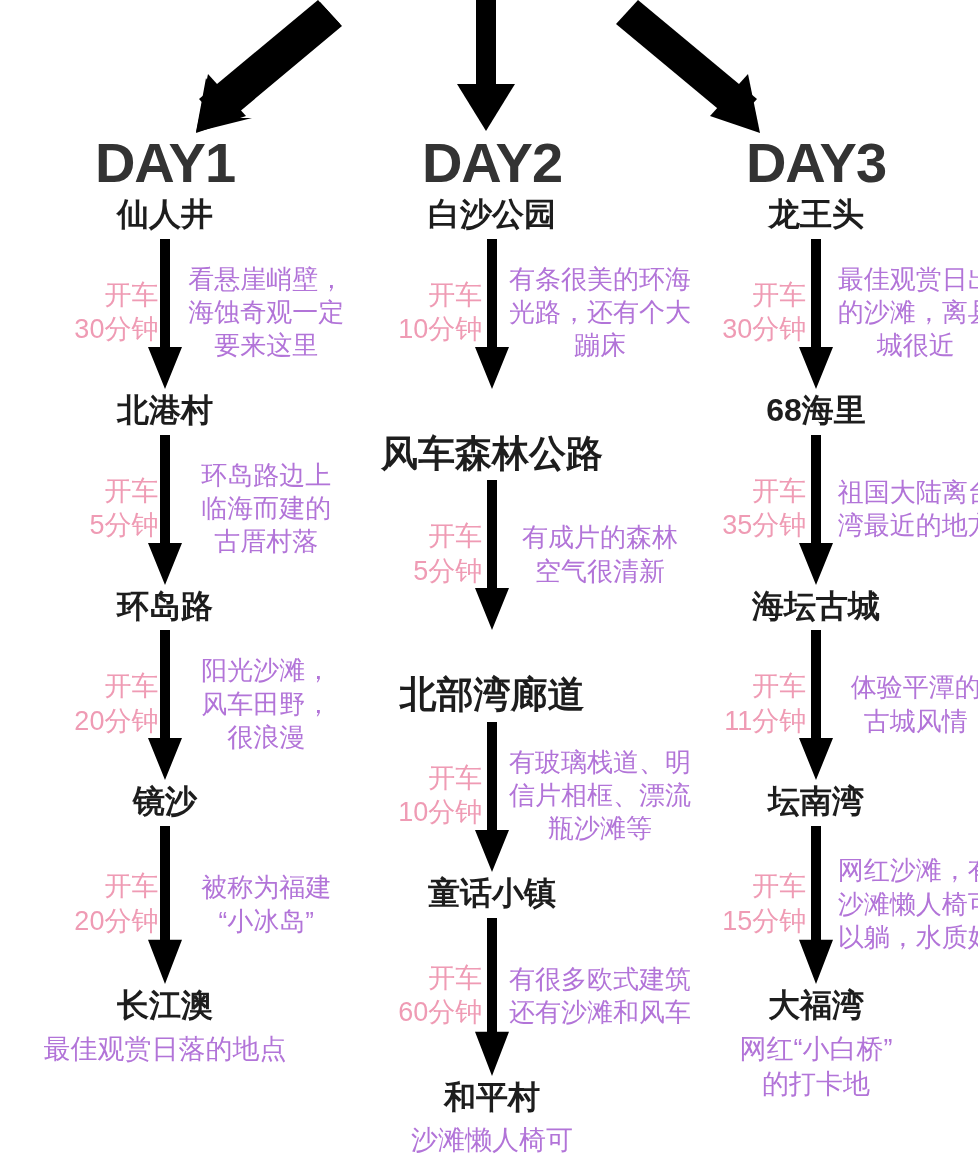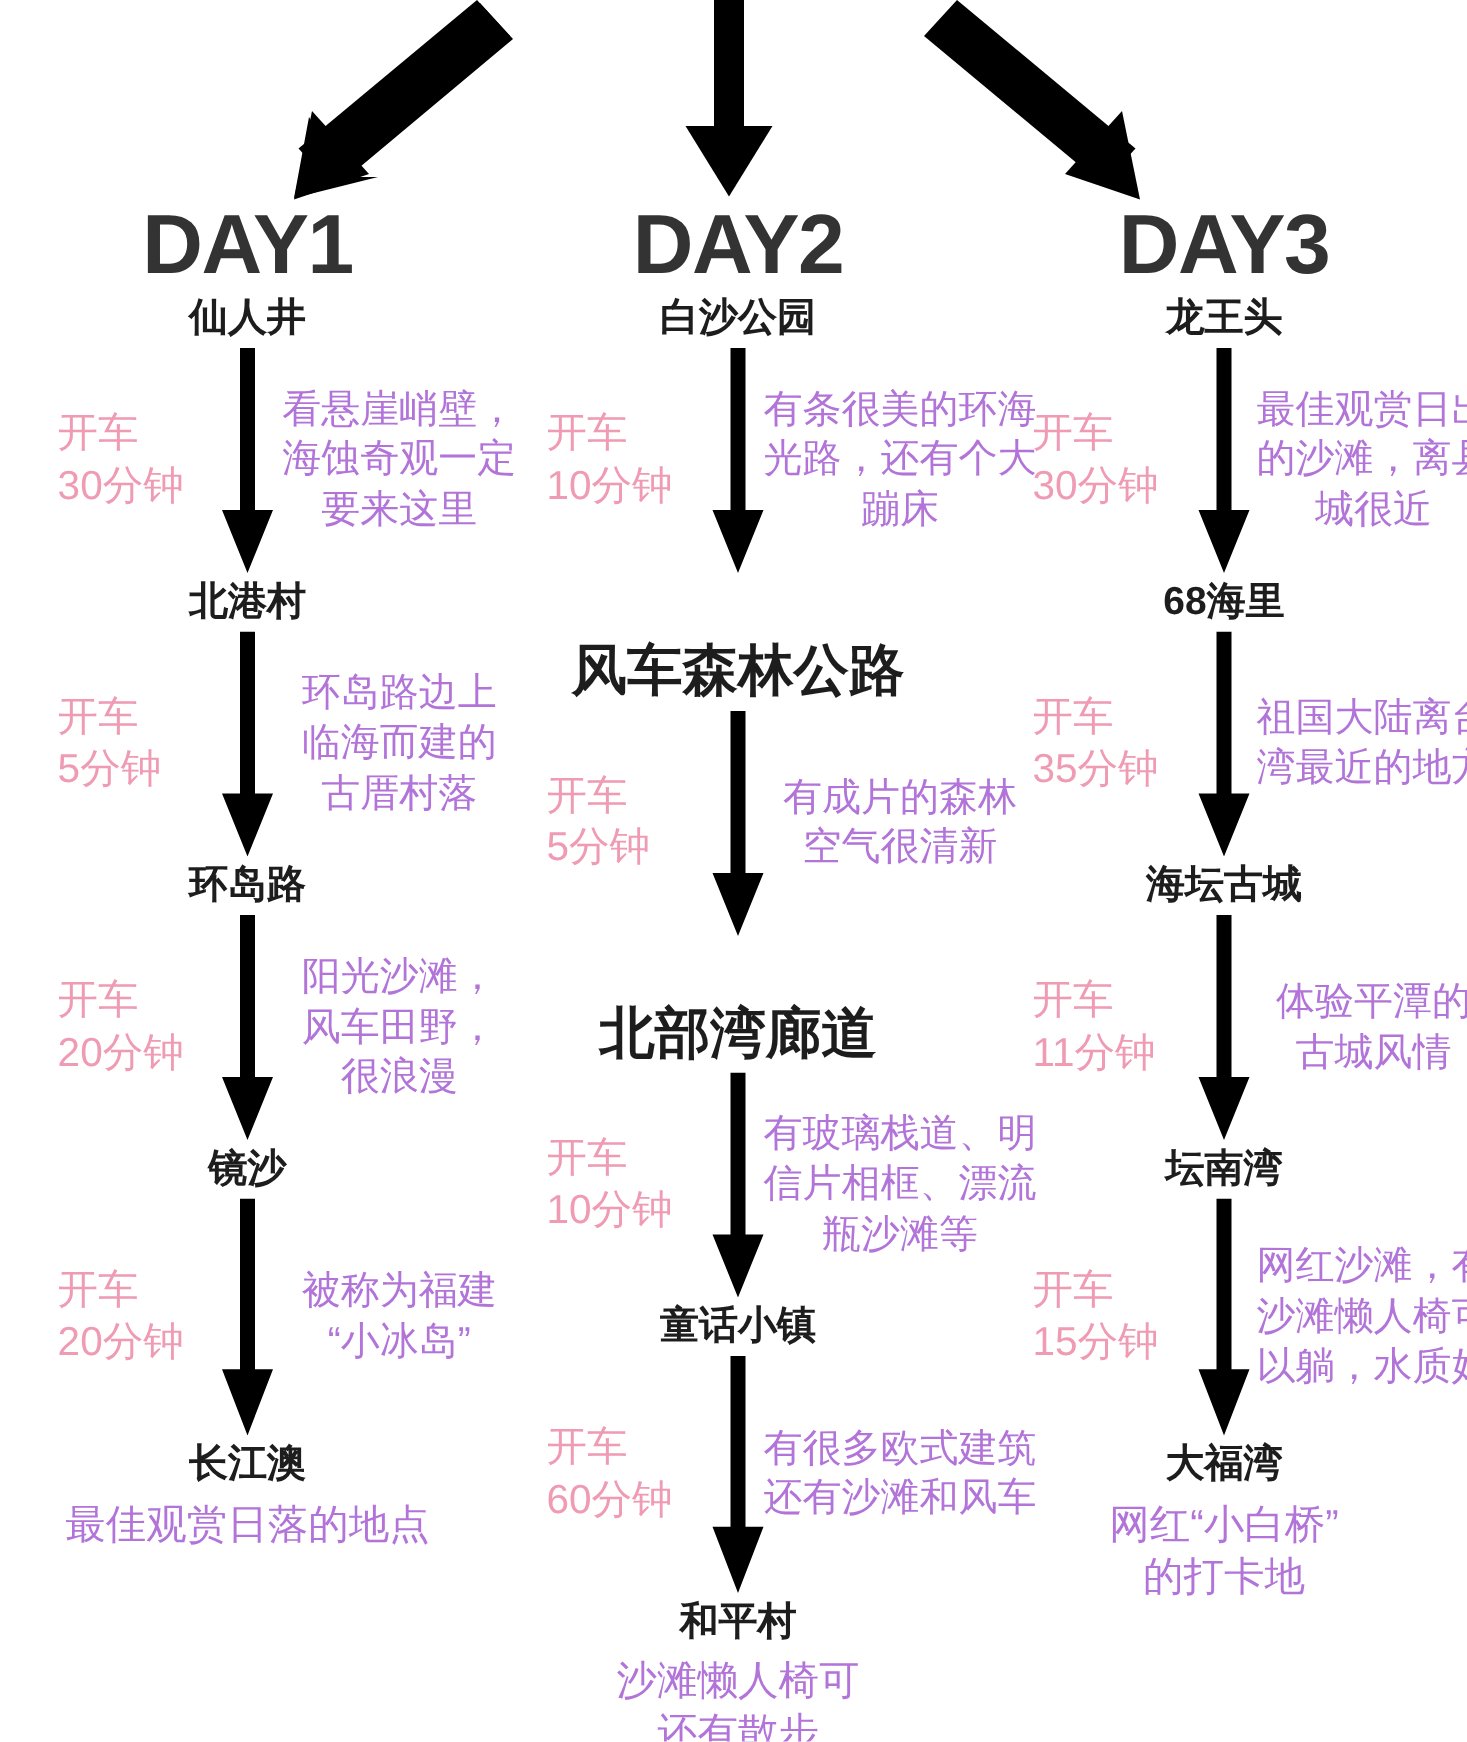--- a/index.html
+++ b/index.html
@@ -55,21 +55,21 @@
     font-weight: 700;
     letter-spacing: -1px;
     color: #333333;
     line-height: 1.0;
     margin: 0 0 6px 0;
     white-space: nowrap;
   }
 
   .node {
     text-align: center;
-    font-size: 26px;
+    font-size: 32px;
     font-weight: 700;
     color: #1d1d1d;
     line-height: 1.12;
     white-space: nowrap;
   }
   .node-sm { font-size: 37px; margin-top: 40px; }
 
   
   .segment {
     position: relative;
@@ -85,21 +85,21 @@
     bottom: 4px;
     transform: translateX(-50%);
     width: 44px;
   }
   .arrow-v svg { display: block; width: 44px; height: 100%; }
 
   .drive {
     position: absolute;
     top: 50%;
     transform: translateY(-50%);
-    text-align: left;
+    text-align: right;
     color: #ef9bb4;
     font-size: 27px;
     line-height: 1.28;
     white-space: pre-line;
     letter-spacing: 0px;
   }
   .note {
     position: absolute;
     top: 50%;
     transform: translateY(-50%);

